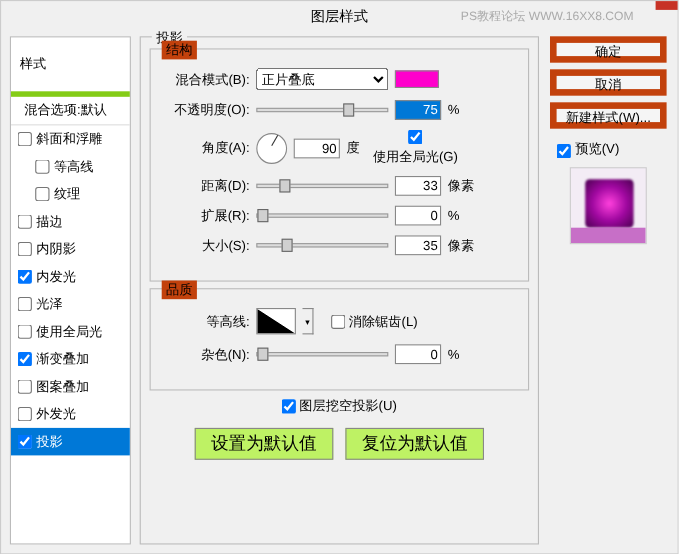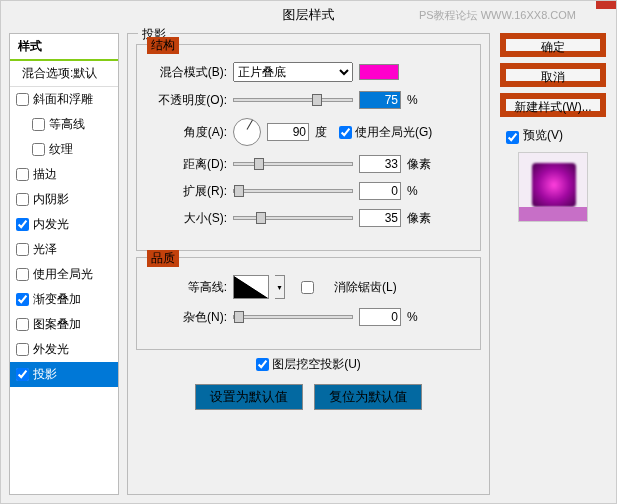--- a/index.html
+++ b/index.html
@@ -3,21 +3,21 @@
 <meta charset="utf-8">
 <style>
 * { box-sizing: border-box; margin: 0; padding: 0; }
 body { font-family: "Microsoft YaHei", SimSun, sans-serif; font-size: 12px; background: #fff; }
 .container { width: 617px; height: 504px; position: relative; background: #f0f0f0; border: 1px solid #ccc; }
 .top-red { position: absolute; top: 0; right: 0; width: 20px; height: 8px; background: #c73326; }
 .title-bar { height: 28px; line-height: 28px; text-align: center; font-size: 13px; position: relative; }
 .watermark { position: absolute; right: 40px; top: 0; color: #aaa; font-size: 11px; }
 .main { display: flex; padding: 4px 8px 8px 8px; height: calc(100% - 28px); }
 .left-panel { width: 110px; border: 1px solid #bbb; background: #fff; position: relative; }
-.left-panel .hdr { padding: 4px 8px; border-bottom: 2px solid #84cc16; font-weight: bold; }
+.left-panel .hdr { padding: 16px 8px; border-bottom: 5px solid #84cc16; }
 .left-panel .item { padding: 4px 6px; display: flex; align-items: center; gap: 4px; cursor: pointer; }
 .left-panel .item.indent { padding-left: 22px; }
 .left-panel .item.selected { background: #0078d7; color: #fff; }
 .left-panel input[type=checkbox] { margin: 0; }
 
 .center-panel { flex: 1; padding: 0 8px; position: relative; }
 .fieldset { border: 1px solid #bbb; padding: 8px 10px 14px 10px; margin-bottom: 6px; position: relative; }
 .fieldset .legend { position: absolute; top: -8px; left: 10px; background: #c2410c; padding: 0 4px; font-size: 12px; }
 .row { display: flex; align-items: center; margin: 9px 0; gap: 6px; }
 .label { width: 80px; text-align: right; }
@@ -26,21 +26,21 @@
 .slider { width: 120px; height: 4px; background: #ddd; border: 1px solid #999; position: relative; display: inline-block; }
 .slider .thumb { position: absolute; width: 10px; height: 12px; background: #d0d0d0; border: 1px solid #666; top: -5px; }
 .num-input { width: 42px; height: 18px; font-size: 12px; text-align: right; padding-right: 2px; border: 1px solid #888; }
 .num-input.sel { background: #0078d7; color: #fff; }
 .unit { width: 30px; }
 .angle-dial { width: 28px; height: 28px; border: 1px solid #888; border-radius: 50%; background: #fff; position: relative; display: inline-block; }
 .angle-dial::after { content: ""; position: absolute; width: 11px; height: 1px; background: #333; top: 10px; left: 13px; transform-origin: left; transform: rotate(-60deg); }
 .contour-swatch { width: 36px; height: 24px; border: 1px solid #888; background: linear-gradient(to top right, #000 0%, #000 49%, #fff 51%, #fff 100%); display: inline-block; position: relative; }
 .contour-dd { width: 10px; height: 24px; border: 1px solid #888; border-left: none; display: inline-flex; align-items: center; justify-content: center; font-size: 8px; }
 .btn-row { text-align: center; margin-top: 10px; }
-.btn { display: inline-block; padding: 3px 14px; border: 1px solid #888; background: #0369a1; font-size: 13px; margin: 0 4px; cursor: pointer; }
+.btn { display: inline-block; padding: 3px 14px; border: 1px solid #888; background: #bef264; font-size: 16px; margin: 0 4px; cursor: pointer; }
 .right-panel { width: 110px; padding: 0 2px; }
 .right-btn { width: 100%; height: 24px; border: 6px solid #c2410c; background: #f5f5f5; margin-bottom: 6px; font-size: 12px; cursor: pointer; }
 .preview-chk { margin: 4px 0 8px 6px; display: flex; align-items: flex-end; gap: 4px; }
 .preview-img { width: 70px; height: 70px; border: 1px solid #ccc; margin: 0 auto; background: #f3ecf5; position: relative; overflow: hidden; }
 .preview-glow { position: absolute; width: 44px; height: 44px; left: 13px; top: 10px; background: radial-gradient(circle, #ff40dd 0%, #a008a0 50%, #4a0050 100%); border-radius: 4px; filter: blur(1px); }
 .preview-bottom { position: absolute; bottom: 0; left: 0; width: 100%; height: 14px; background: #c76fc7; }
 .group-outer { border: 1px solid #bbb; height: 100%; padding: 10px 8px; position: relative; }
 .group-outer .tab { position: absolute; top: -8px; left: 10px; background: #f0f0f0; padding: 0 4px; }
 </style>
 </head>
@@ -131,21 +131,21 @@
               </span>
             <input class="num-input sel" value="75" style="">
             <span class="unit">%</span>
           </div>
 
           <div class="row">
             <span class="label">角度(A):</span>
             <span class="angle-dial"></span>
             <input class="num-input" value="90" style="">
             <span>度</span>
-            <label style="display:flex;align-items:center;gap:3px;margin-left:6px;">
+            <label style="display:flex;align-items:center;gap:3px;margin-left:6px;flex-direction:column;">
               <input type="checkbox" checked="" style="">
               <span>使用全局光(G)</span>
             </label>
           </div>
 
           <div class="row">
             <span class="label">距离(D):</span>
             <span class="slider">
                 <span class="thumb" style="left:20px"></span>
               </span>
@@ -171,21 +171,21 @@
             <span class="unit">像素</span>
           </div>
         </div>
 
         <div class="fieldset">
           <div class="legend">品质</div>
           <div class="row">
             <span class="label">等高线:</span>
             <span class="contour-swatch"></span>
               <span class="contour-dd">▾</span>
-            <label style="display:flex;align-items:center;gap:20px;margin-left:10px;">
+            <label style="display:flex;align-items:center;gap:3px;margin-left:10px;">
               <input type="checkbox" style="">
               <span>消除锯齿(L)</span>
             </label>
           </div>
           <div class="row">
             <span class="label">杂色(N):</span>
             <span class="slider">
                 <span class="thumb" style="left:0"></span>
               </span>
             <input class="num-input" value="0" style="">

